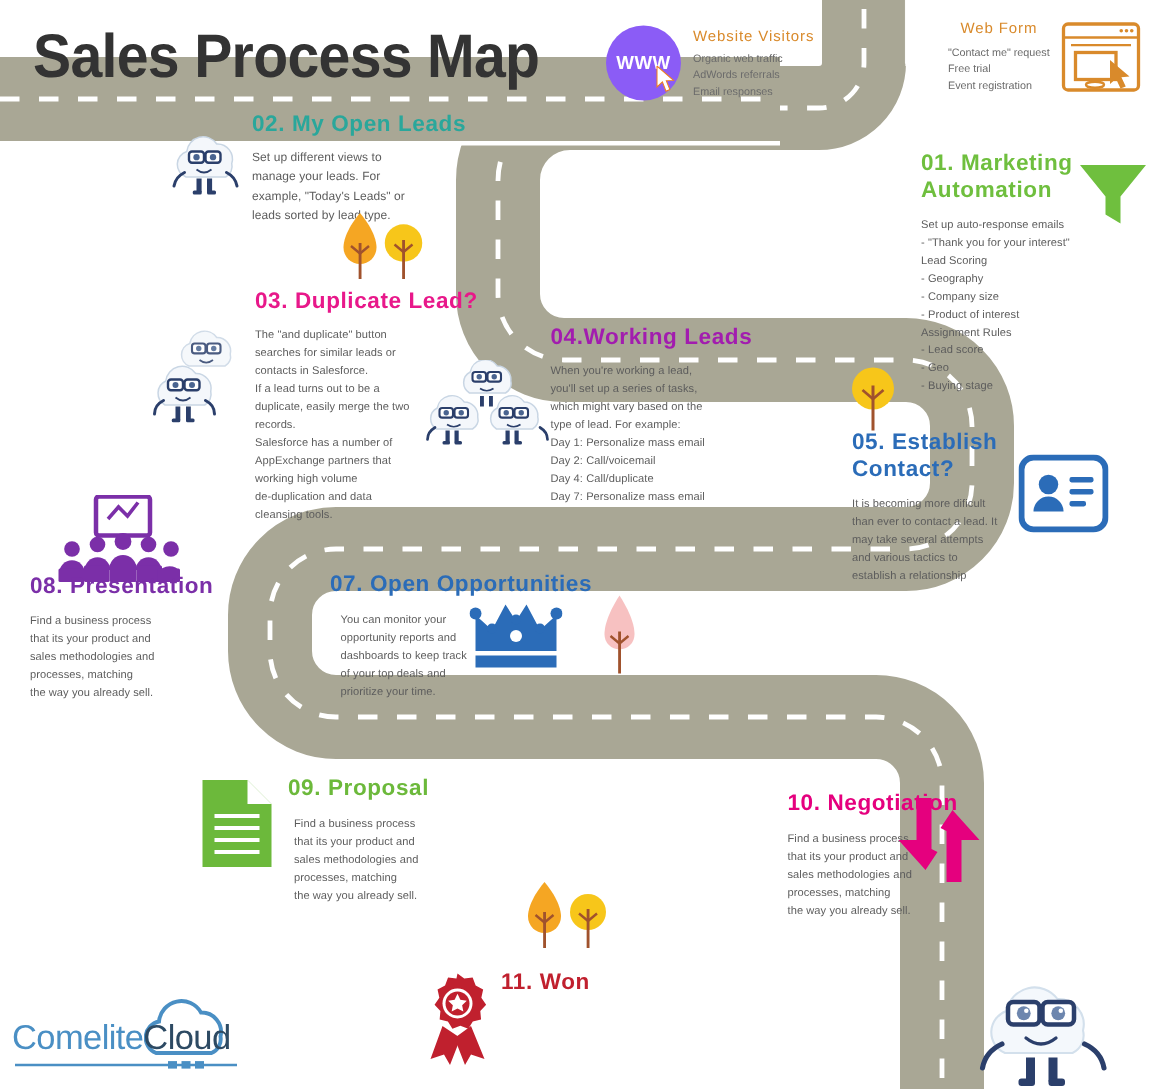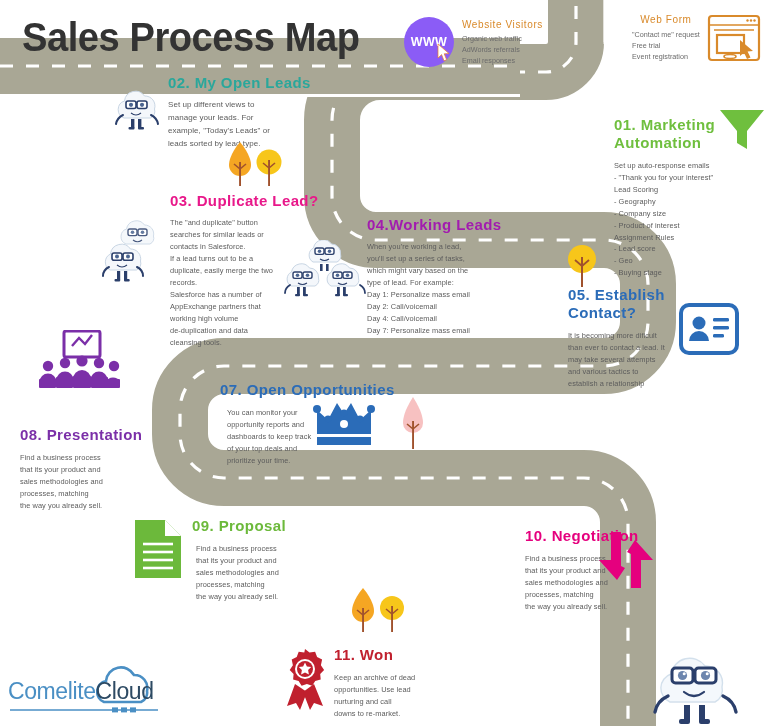--- a/index.html
+++ b/index.html
@@ -174,21 +174,21 @@
     <line x1="2" y1="11" x2="52" y2="11" stroke="#d98a2b" stroke-width="1.6"></line>
     <circle cx="44" cy="6.5" r="1.2" fill="#d98a2b"></circle>
       <circle cx="47.5" cy="6.5" r="1.2" fill="#d98a2b"></circle>
     <circle cx="40.5" cy="6.5" r="1.2" fill="#d98a2b"></circle>
     <line x1="7" y1="16" x2="47" y2="16" stroke="#d98a2b" stroke-width="1.5"></line>
     <rect x="10" y="21" width="27" height="18" fill="none" stroke="#d98a2b" stroke-width="2.2"></rect>
     <ellipse cx="23" cy="42.5" rx="6" ry="2" fill="none" stroke="#d98a2b" stroke-width="1.6"></ellipse>
     <path d="M33 26 L33 42 L37 38.5 L40 45 L43.5 43.6 L40.6 37.5 L46 37 Z" fill="#d98a2b"></path>
   </svg>
 
-  <div class="node" style="left:614px; top:116px; width:118px;">
+  <div class="node" style="left:614px; top:100px; width:118px;">
     <div class="sec-head wrap green">
       <span>01.</span>
       <span>Marketing Automation</span>
     </div>
     <div class="sec-body" style="margin-top:7px;">
       <p>Set up auto-response emails</p>
       <p>- "Thank you for your interest"</p>
       <p>Lead Scoring</p>
       <p>- Geography</p>
       <p>- Company size</p>
@@ -292,21 +292,21 @@
     <div class="sec-head red">
       <span>04.</span><span>Working Leads</span>
     </div>
     <div class="sec-body" style="margin-top:7px;">
       <p>When you're working a lead,</p>
       <p>you'll set up a series of tasks,</p>
       <p>which might vary based on the</p>
       <p>type of lead. For example:</p>
       <p>Day 1: Personalize mass email</p>
       <p>Day 2: Call/voicemail</p>
-      <p>Day 4: Call/voicemail</p>
+      <p>Day 4: Call/duplicate</p>
       <p>Day 7: Personalize mass email</p>
     </div>
   </div>
 
   <svg class="node" style="left:283px; top:240px;" width="86" height="62" viewBox="0 0 86 62">
     <g>
       <path d="M30 22 a8 8 0 0 1 0.5 -14 a10 10 0 0 1 18 -4 a9 9 0 0 1 9 10 a7 7 0 0 1 -3.5 8 Z" fill="#f4f7fb" stroke="#c9d6e4" stroke-width="1"></path>
       <rect x="32" y="8" width="9" height="6.4" rx="1.8" fill="#fff" stroke="#2b3f6b" stroke-width="1.4"></rect>
       <rect x="42" y="8" width="9" height="6.4" rx="1.8" fill="#fff" stroke="#2b3f6b" stroke-width="1.4"></rect>
       <circle cx="36.5" cy="11.2" r="1.8" fill="#4a6490"></circle>
@@ -385,21 +385,21 @@
         <path d="M56.5 50 a8.5 8.5 0 0 1 17 0 Z"></path>
       <circle cx="80" cy="36" r="5.2"></circle>
         <path d="M71.5 52 a8.5 8.5 0 0 1 15 0 Z"></path>
       <rect x="5" y="49" width="17" height="9" rx="1"></rect>
       <rect x="22" y="47" width="17" height="11" rx="1"></rect>
       <rect x="39" y="46" width="18" height="12" rx="1"></rect>
       <rect x="57" y="47" width="17" height="11" rx="1"></rect>
       <rect x="71" y="49" width="15" height="9" rx="1"></rect>
     </g>
   </svg>
-  <div class="node" style="left:20px; top:426px; width:122px;">
+  <div class="node" style="left:20px; top:382px; width:122px;">
     <div class="sec-head purple">
       <span>08.</span>
       <span>Presentation</span>
     </div>
     <div class="sec-body" style="margin-top:8px;">
       <p>Find a business process</p>
       <p>that its your product and</p>
       <p>sales methodologies and</p>
       <p>processes, matching</p>
       <p>the way you already sell.</p>
@@ -491,26 +491,20 @@
     <path d="M33 36 L42 58 L33 55 L29 62 L22 44 Z" fill="#c0202e"></path>
     <path d="M24 1 l4.5 3.4 l5.6 -0.7 l2 5.3 l5 2.6 l-1.2 5.6 l3.2 4.7 l-3.9 4.1 l0.5 5.6 l-5.5 1.4 l-3 4.8 l-5.3 -1.9 l-5.3 1.9 l-3 -4.8 l-5.5 -1.4 l0.5 -5.6 l-3.9 -4.1 l3.2 -4.7 l-1.2 -5.6 l5 -2.6 l2 -5.3 l5.6 0.7 Z" fill="#c0202e"></path>
     <circle cx="24" cy="21" r="10" fill="#ffffff"></circle>
     <circle cx="24" cy="21" r="8" fill="#c0202e"></circle>
     <path d="M24 14.5 l1.9 4 l4.3 0.6 l-3.1 3 l0.8 4.3 l-3.9 -2 l-3.9 2 l0.8 -4.3 l-3.1 -3 l4.3 -0.6 Z" fill="#ffffff"></path>
   </svg>
   <div class="node" style="left:334px; top:646px; width:112px;">
     <div class="sec-head reddk">
       <span>11.</span>
       <span>Won</span>
-    </div>
-    <div class="sec-body" style="margin-top:8px;">
-      <p>Keep an archive of dead</p>
-      <p>opportunities. Use lead</p>
-      <p>nurturing and call</p>
-      <p>downs to re-market.</p>
     </div>
   </div>
 
   <svg class="node" style="left:645px; top:650px;" width="110" height="76" viewBox="0 0 110 76">
     <path d="M25 52 a15 15 0 0 1 1 -28 a19 19 0 0 1 34 -8 a17 17 0 0 1 17 21 a13 13 0 0 1 -7 15 Z" fill="#f4f8fc" stroke="#d3e0ec" stroke-width="1.4"></path>
     <rect x="27" y="18" width="21" height="15" rx="3.5" fill="#ffffff" stroke="#2b3f6b" stroke-width="3"></rect>
     <rect x="50" y="18" width="21" height="15" rx="3.5" fill="#ffffff" stroke="#2b3f6b" stroke-width="3"></rect>
     <line x1="48" y1="25" x2="50" y2="25" stroke="#2b3f6b" stroke-width="3"></line>
     <circle cx="37.5" cy="25.5" r="4.6" fill="#6d86ae"></circle>
       <circle cx="60.5" cy="25.5" r="4.6" fill="#6d86ae"></circle>

